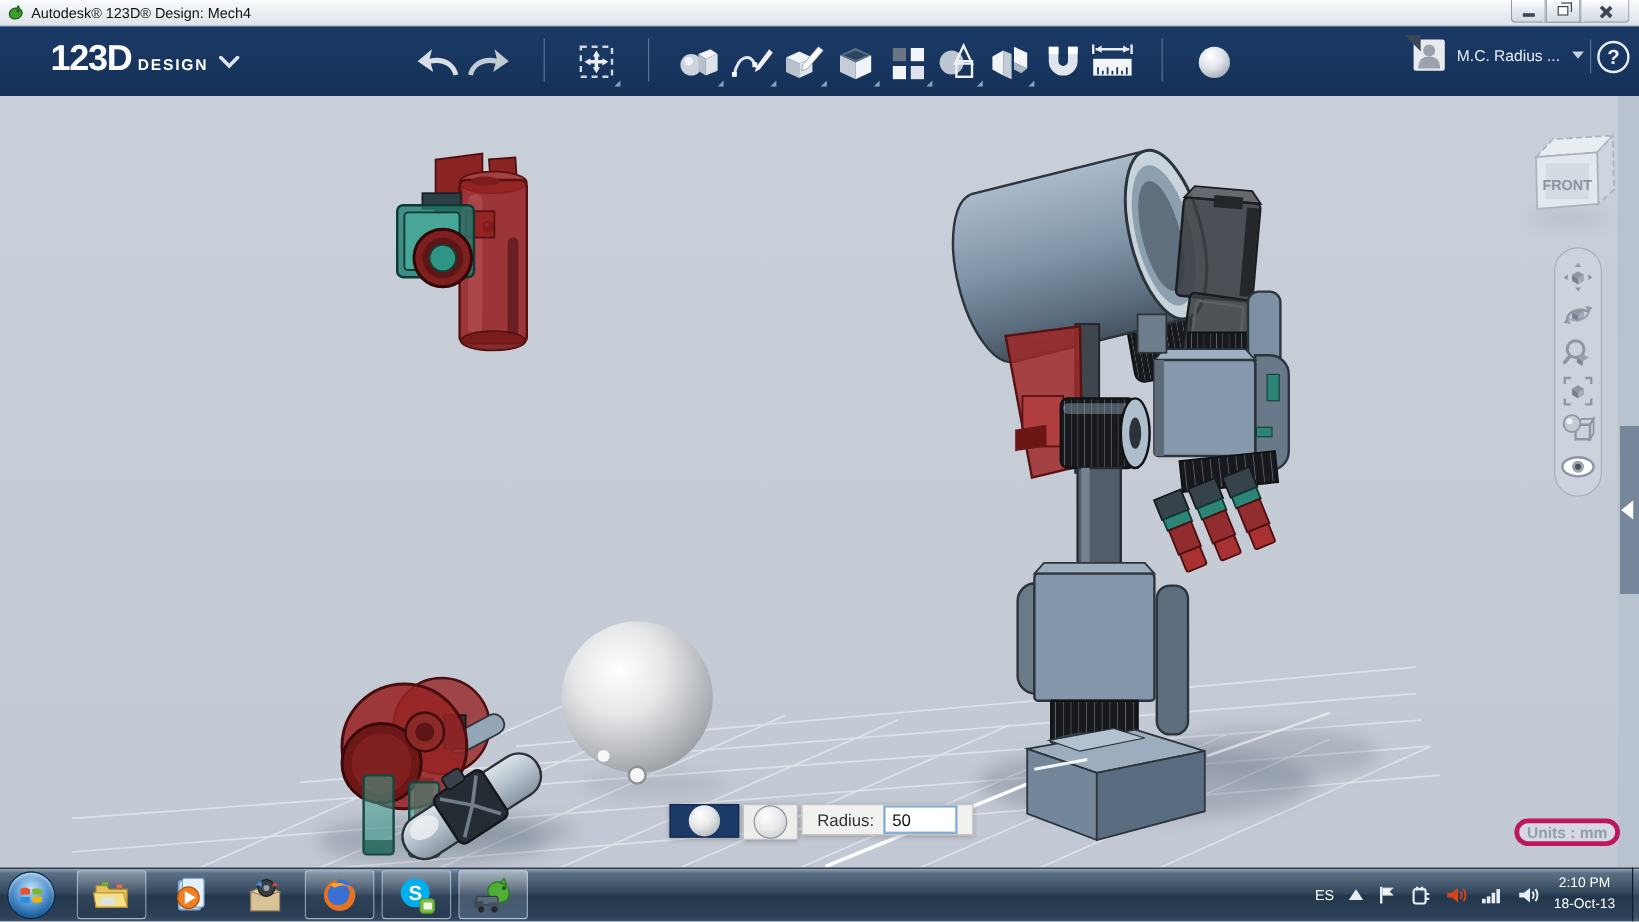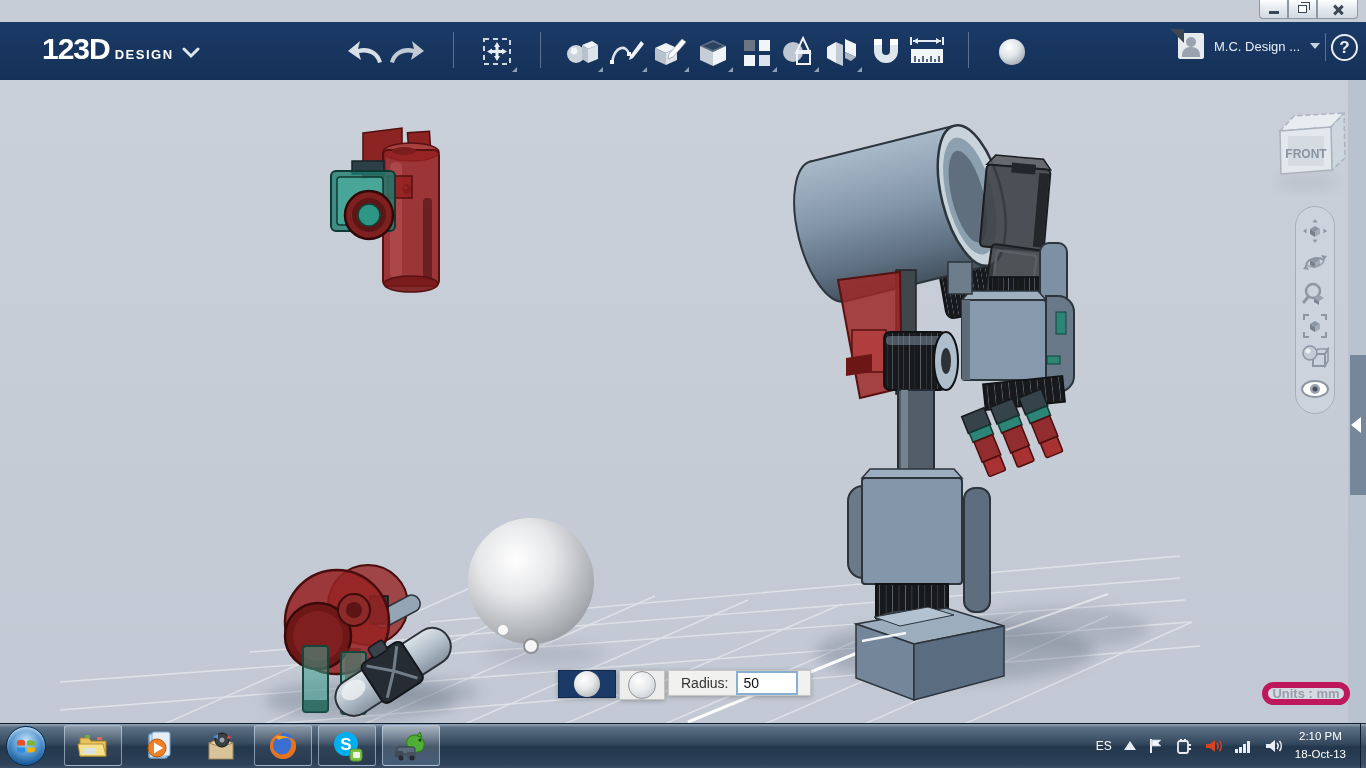--- a/index.html
+++ b/index.html
@@ -53,21 +53,21 @@
 
   .optionbar { left:558px; top:670px; height:40px; display:flex; align-items:flex-start; gap:3px; filter:drop-shadow(0 1px 2px rgba(0,0,0,.25)); }
   .opt-primary { width:58px; background:#1c3a68; border:1px solid #12294c; display:flex; align-items:center; justify-content:center; cursor:pointer; }
   .opt-secondary { width:46px; background:#ededeb; border:1px solid #c2c2c0; display:flex; align-items:center; justify-content:center; cursor:pointer; }
   .opt-radius { background:#f1f1ef; border:1px solid #c6c6c4; display:flex; align-items:center; padding:0 12px; gap:8px; }
   .opt-radius label { font-size:14px; color:#333; }
   .radius-input { width:62px; height:24px; border:2px solid #87aed3; background:#fff; font-size:14px; font-family:"Liberation Sans",sans-serif; padding-left:5px; color:#111; }
   .ball { width:26px; height:26px; border-radius:50%; background:radial-gradient(circle at 38% 32%, #ffffff, #e7e9ea 40%, #bcc0c3 75%, #9a9ea1); }
   .ball.outline { width:28px; height:28px; border:1px solid #8f959c; background:radial-gradient(circle at 38% 32%, #fdfdfd, #e9ebec 45%, #cfd3d6 80%, #bfc3c6); }
 
-  .unitspill { left:1262px; top:682px; width:88px; height:23px; border:6px solid #be185d; border-radius:12px;
+  .unitspill { left:1262px; top:682px; width:88px; height:23px; border:4px solid #be185d; border-radius:12px;
     color:#959daa; font-size:13px; font-weight:bold; display:flex; align-items:center; justify-content:center; background:rgba(226,230,236,.55); }
 
   
   .taskbar { left:0; top:723px; width:1366px; height:45px;
     background:linear-gradient(#93a5b7, #5c7085 8%, #33475d 45%, #22364c 52%, #2d4158 90%, #3a4f66);
     border-top:1px solid #0e1d2d; display:flex; align-items:center; }
   .startorb { left:6px; top:726px; width:40px; height:40px; border-radius:50%; cursor:pointer;
     background:radial-gradient(circle at 50% 35%, #bfe0f7, #5596d0 45%, #1c5d9b 75%, #0b3a6b); border:1px solid #0a2c50;
     display:flex; align-items:center; justify-content:center; box-shadow:inset 0 2px 3px rgba(255,255,255,.6); }
   .taskbtn { top:725px; width:58px; height:41px; border-radius:3px; display:flex; align-items:center; justify-content:center; cursor:pointer; }
@@ -77,20 +77,27 @@
   .tray { position:absolute; right:0; top:723px; height:45px; display:flex; align-items:center; gap:12px; padding-right:6px; color:#fff; }
   .tray .lang { font-size:12px; }
   .clock { text-align:center; font-size:11.5px; line-height:1.5; }
   .showdesk { position:absolute; right:0; top:723px; width:6px; height:45px; border-left:1px solid #0e1d2d; background:rgba(255,255,255,.08); }
 </style>
 </head>
 <body>
 
 <div class="stage">
 
+  <div class="abs titlebar">
+    <svg width="14" height="14" viewBox="0 0 14 14">
+      <path d="M2 9 C1 5 5 2 8 3 L9 1 L11 4 C13 5 13 8 11 10 C8 13 3 12 2 9 Z" fill="#3f9b2e" stroke="#1d5a12" stroke-width="1"></path>
+      <circle cx="9" cy="5" r="1" fill="#133c0b"></circle>
+    </svg>
+    <span class="ttl">Autodesk® 123D® Design: Mech4</span>
+  </div>
   <div class="abs winbtns">
     <div class="winbtn first">
         <div class="glyph-min"></div>
       </div>
     <div class="winbtn">
         <div class="glyph-restore"></div>
       </div>
     <div class="winbtn close">
         <div class="glyph-close"></div>
       </div>
@@ -226,21 +233,21 @@
       </radialGradient>
         </defs>
       <circle cx="15" cy="15" r="13" fill="url(#tg)"></circle>
     </svg>
   </button>
 
   <div class="abs account">
     <div class="avatar">
         <div class="avatar-fold"></div>
       </div>
-    <span class="name">M.C. Design ...</span>
+    <span class="name">M.C. Radius ...</span>
     <div class="caret"></div>
   </div>
   <div class="abs vsep" style="right:40px; top:33px; height:28px"></div>
   <button class="abs helpbtn">
       <span>?</span>
     </button>
 
   <div class="abs viewport">
     <svg width="1366" height="643" viewBox="0 80 1366 643">
       <defs>

